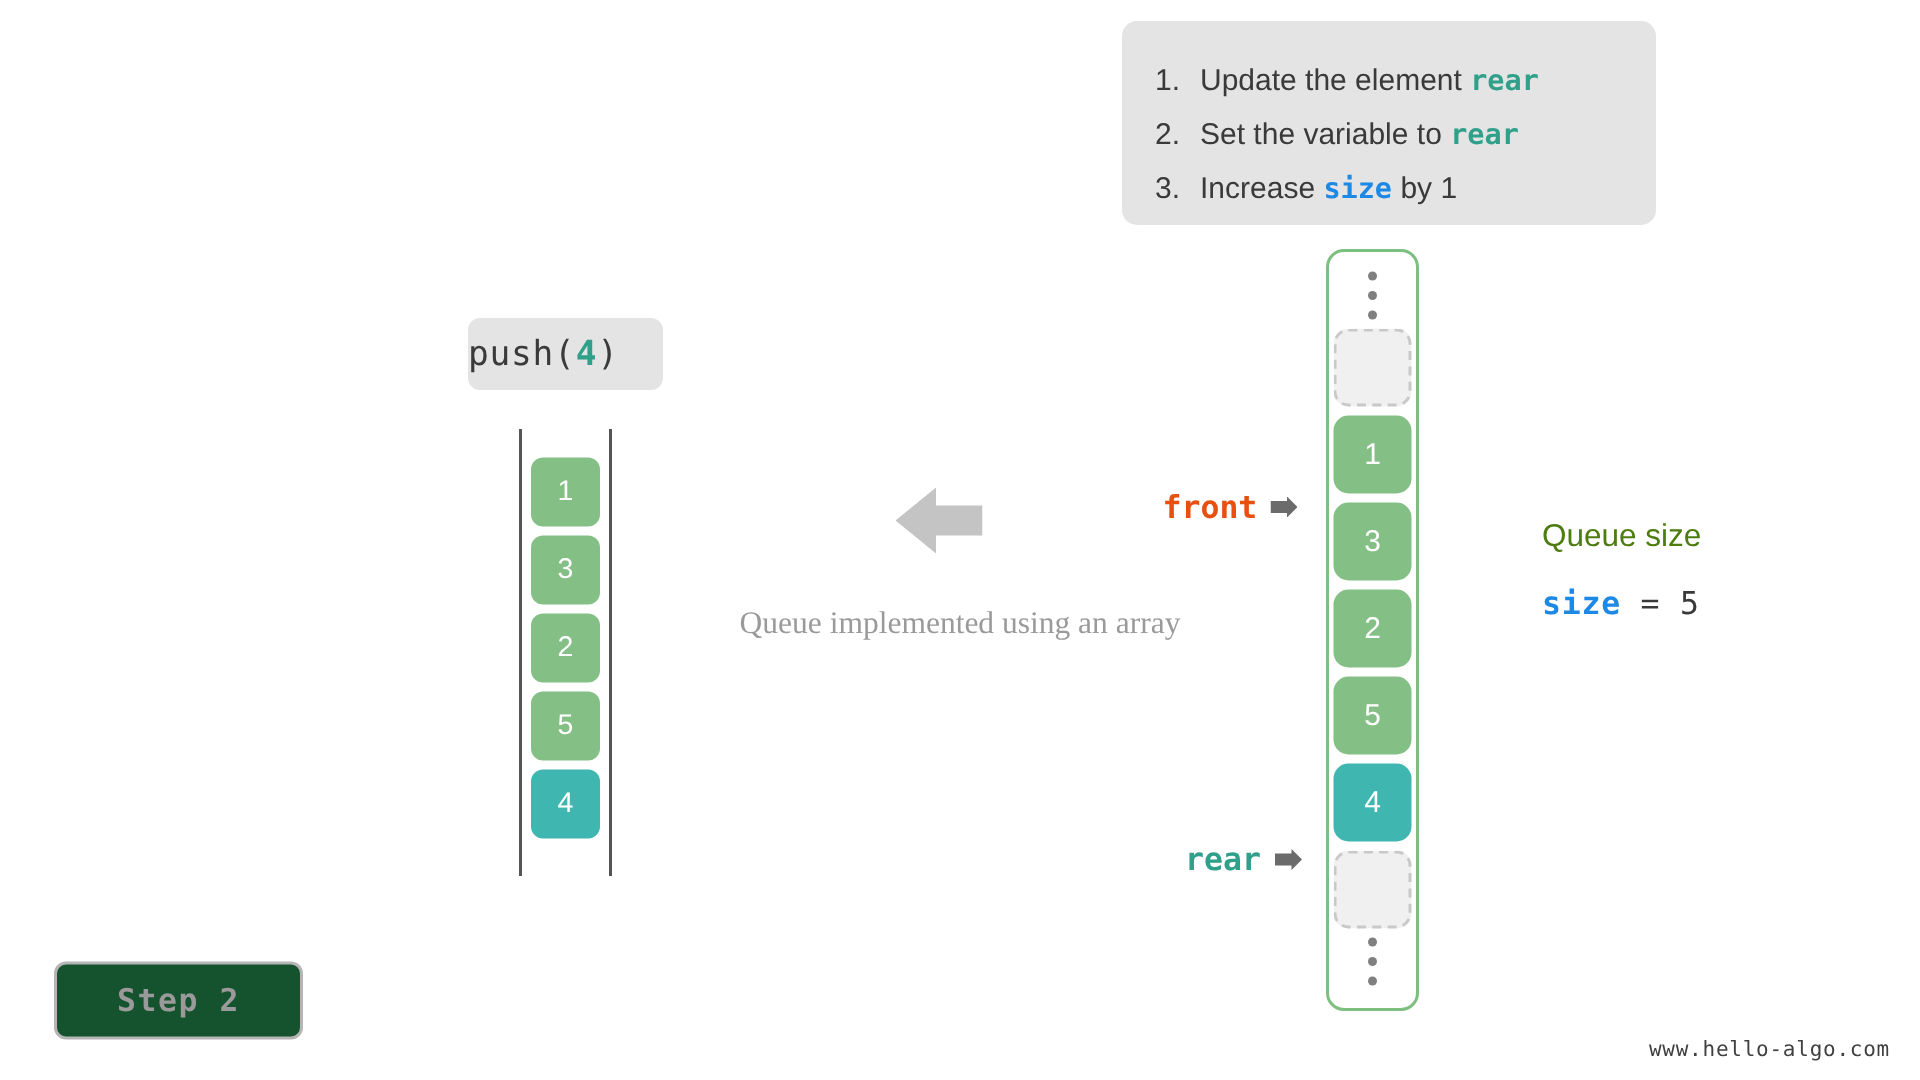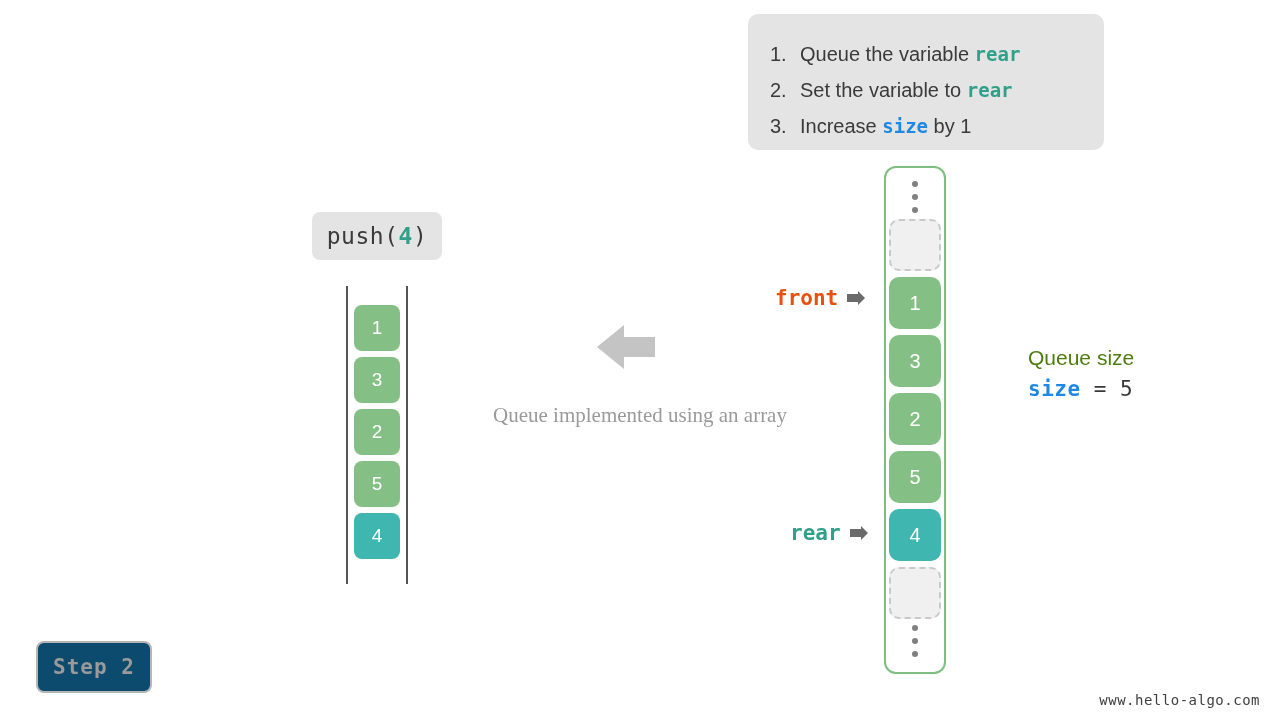--- a/index.html
+++ b/index.html
@@ -63,21 +63,21 @@
   #op-label {
     position: absolute;
     left: 312px;
     top: 212px;
     width: 130px;
     height: 48px;
     background: #e4e4e4;
     border-radius: 8px;
     display: flex;
     align-items: center;
-    justify-content: center;
+    justify-content: flex-start;
     font-family: "DejaVu Sans Mono", monospace;
     font-size: 23px;
     color: #3a3a3a;
     letter-spacing: 0.5px;
   }
   #op-label .arg {
     color: #31a08a;
     font-weight: bold;
   }
 
@@ -196,20 +196,21 @@
 
   
   .pointer {
     position: absolute;
     display: flex;
     align-items: center;
     font-family: "DejaVu Sans Mono", monospace;
     font-weight: bold;
     font-size: 21px;
     white-space: nowrap;
+    margin-top: 40px;
   }
   .pointer .ptr-arrow {
     margin-left: 9px;
     display: inline-block;
   }
   #pointer-front {
     left: 775px;
     top: 286px;
     color: #e8500f;
   }
@@ -225,39 +226,39 @@
     left: 1028px;
     top: 344px;
     width: 210px;
   }
   #queue-size-title {
     font-size: 21px;
     color: #4d7c0f;
     line-height: 28px;
   }
   #queue-size-expr {
-    margin-top: 5px;
+    margin-top: 18px;
     font-family: "DejaVu Sans Mono", monospace;
     font-size: 21px;
     color: #3a3a3a;
     letter-spacing: 0.5px;
   }
   #queue-size-expr .var {
     color: #1e88e5;
     font-weight: bold;
   }
 
   
   #step-badge {
     position: absolute;
     left: 36px;
     top: 641px;
-    width: 116px;
+    width: 166px;
     height: 52px;
-    background: #0c4a6e;
+    background: #14532d;
     border: 2px solid #b5b5b5;
     border-radius: 8px;
     box-sizing: border-box;
     display: flex;
     align-items: center;
     justify-content: center;
     font-family: "DejaVu Sans Mono", monospace;
     font-weight: bold;
     font-size: 21px;
     color: #9a9a9a;
@@ -275,21 +276,21 @@
     letter-spacing: 0.5px;
   }
 </style>
 </head>
 <body>
 
 <div id="instruction-panel">
 
   <div class="instr-row">
     <span class="instr-num">1.</span>
-    <span class="instr-text">Queue the variable </span>
+    <span class="instr-text">Update the element </span>
     <span class="code-teal">rear</span>
     <span class="instr-text"></span>
   </div>
 
   <div class="instr-row">
     <span class="instr-num">2.</span>
     <span class="instr-text">Set the variable to </span>
     <span class="code-teal">rear</span>
     <span class="instr-text"></span>
   </div>

